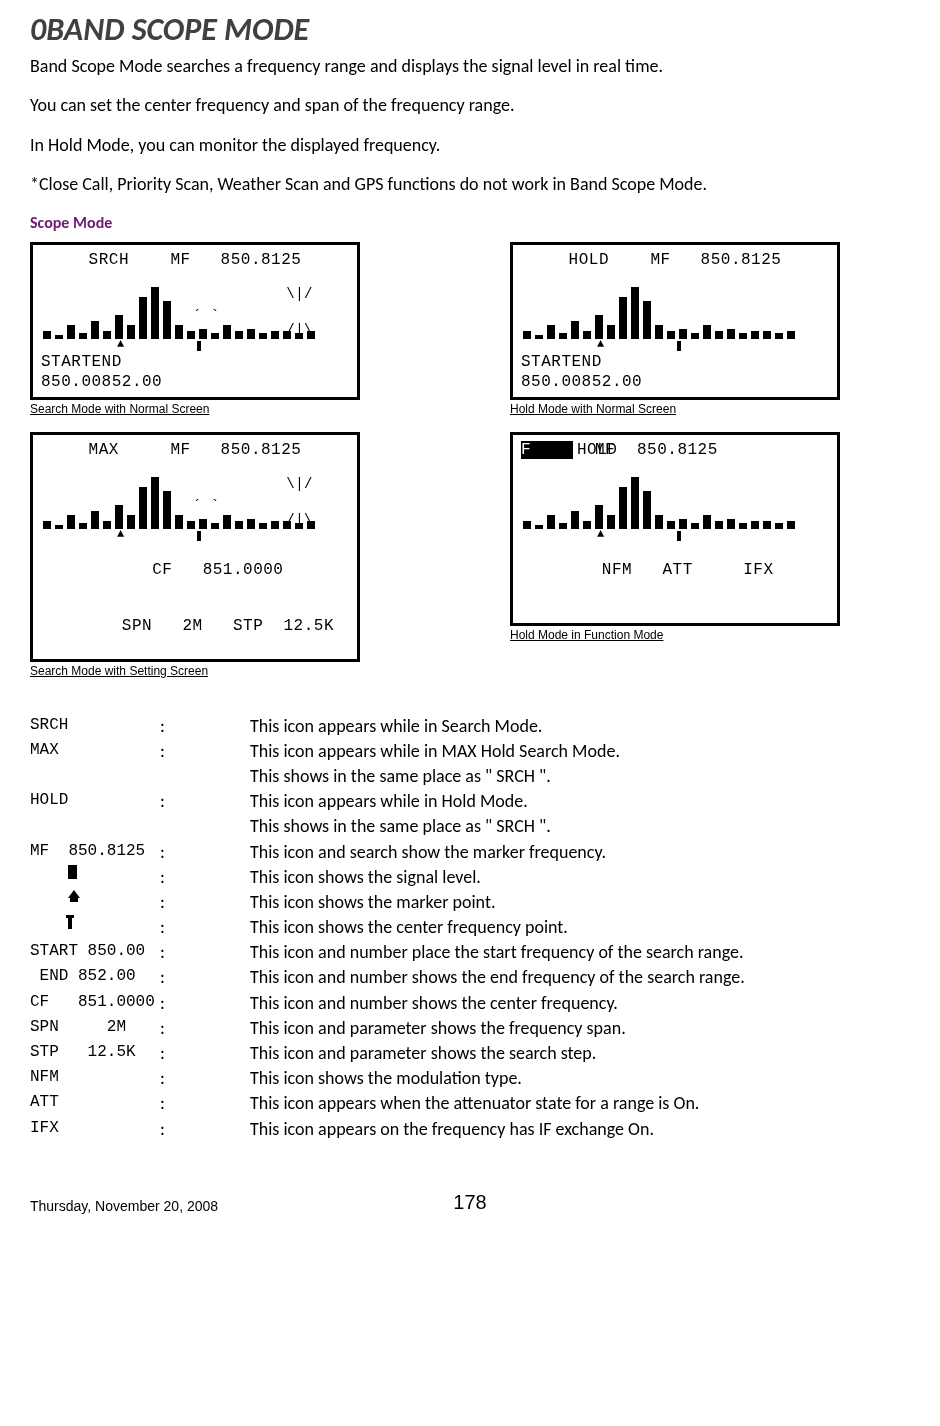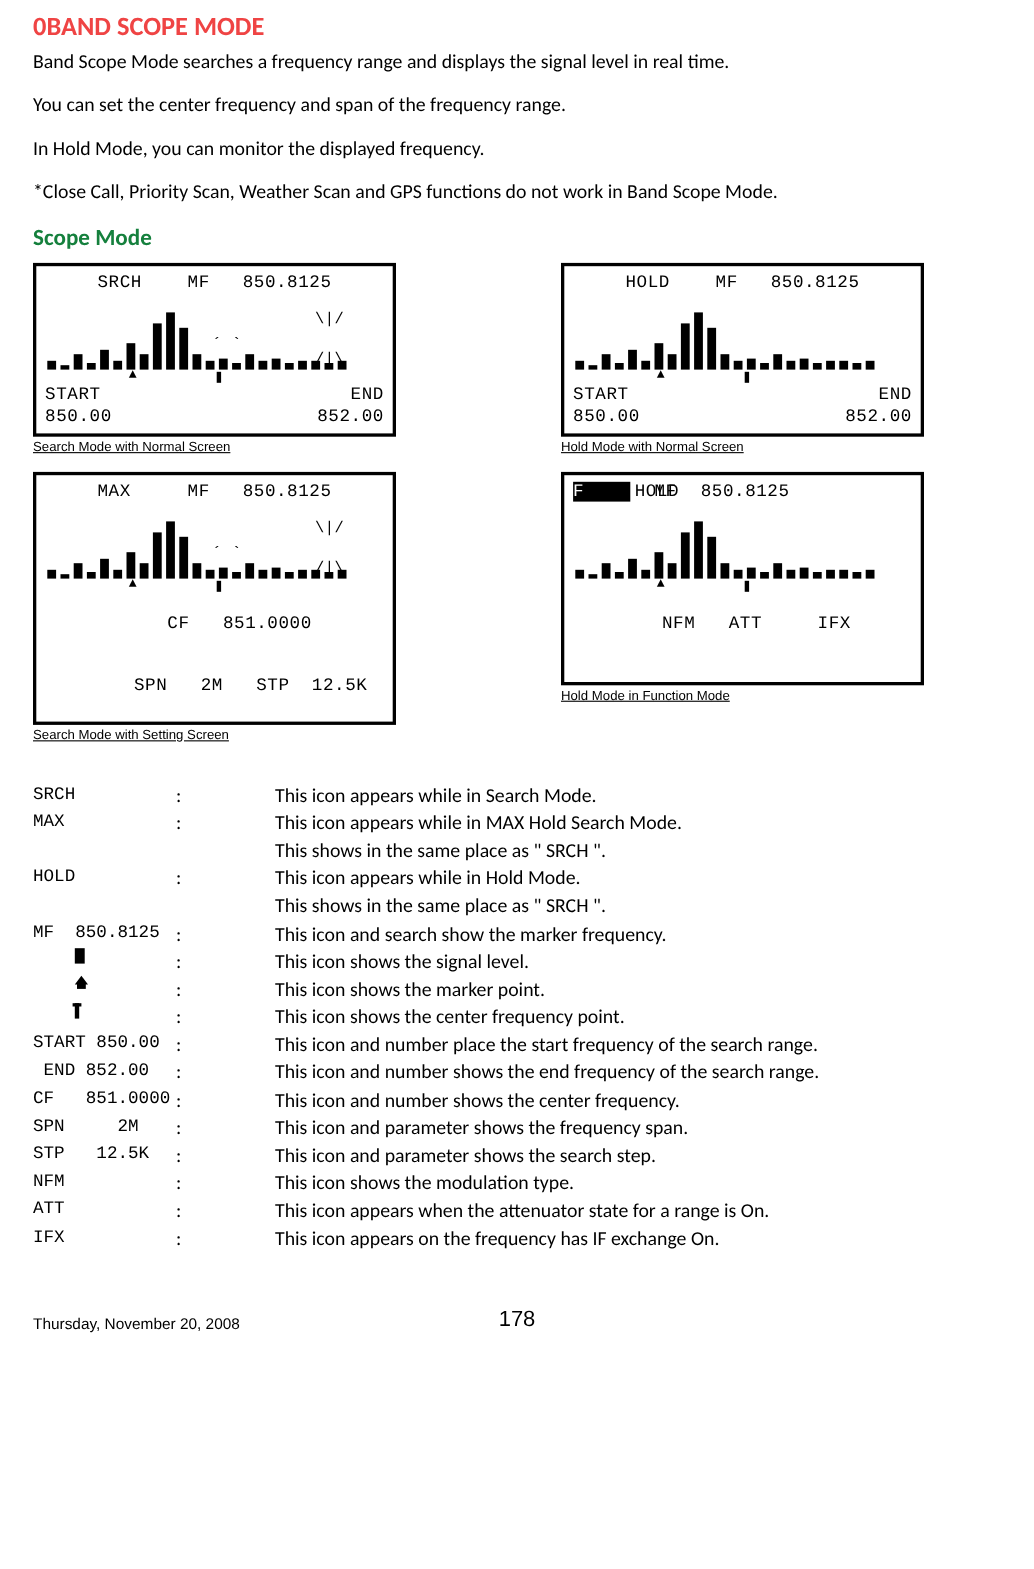--- a/index.html
+++ b/index.html
@@ -5,34 +5,35 @@
 * { margin: 0; padding: 0; box-sizing: border-box; }
 body {
   font-family: Calibri, Arial, sans-serif;
   font-size: 18px;
   color: #000;
   background: #fff;
   width: 940px;
   padding: 10px 30px 20px 30px;
 }
 .title {
-  color: #ef4444;
+  color: #404040;
   font-weight: bold;
-  font-size: 24px;
+  font-size: 32px;
   margin-bottom: 6px;
+  font-style: italic;
 }
 .para {
   font-size: 18px;
   margin-bottom: 16px;
   line-height: 1.3;
 }
 .subhead {
-  color: #15803d;
+  color: #701a75;
   font-weight: bold;
-  font-size: 21px;
+  font-size: 16px;
   margin-bottom: 10px;
 }
 .screens-grid {
   display: grid;
   grid-template-columns: 1fr 1fr;
   column-gap: 80px;
   row-gap: 16px;
   margin-bottom: 36px;
   align-items: start;
 }
@@ -84,21 +85,20 @@
   font-family: "Courier New", monospace;
   font-size: 14px;
   line-height: 1;
   white-space: pre;
 }
 .sparkle.up { top: 10px; right: 36px; }
 .sparkle.mid { top: 32px; left: 152px; }
 .sparkle.down { bottom: 2px; right: 36px; }
 .scr-row {
   display: flex;
-  justify-content: space-between;
   margin-top: 14px;
   white-space: pre;
 }
 .scr-row2 { margin-top: 2px; }
 .scr-line { margin-top: 14px; white-space: pre; }
 .scr-line2 { margin-top: 2px; white-space: pre; }
 .caption {
   font-family: Arial, sans-serif;
   font-size: 12px;
   text-decoration: underline;

